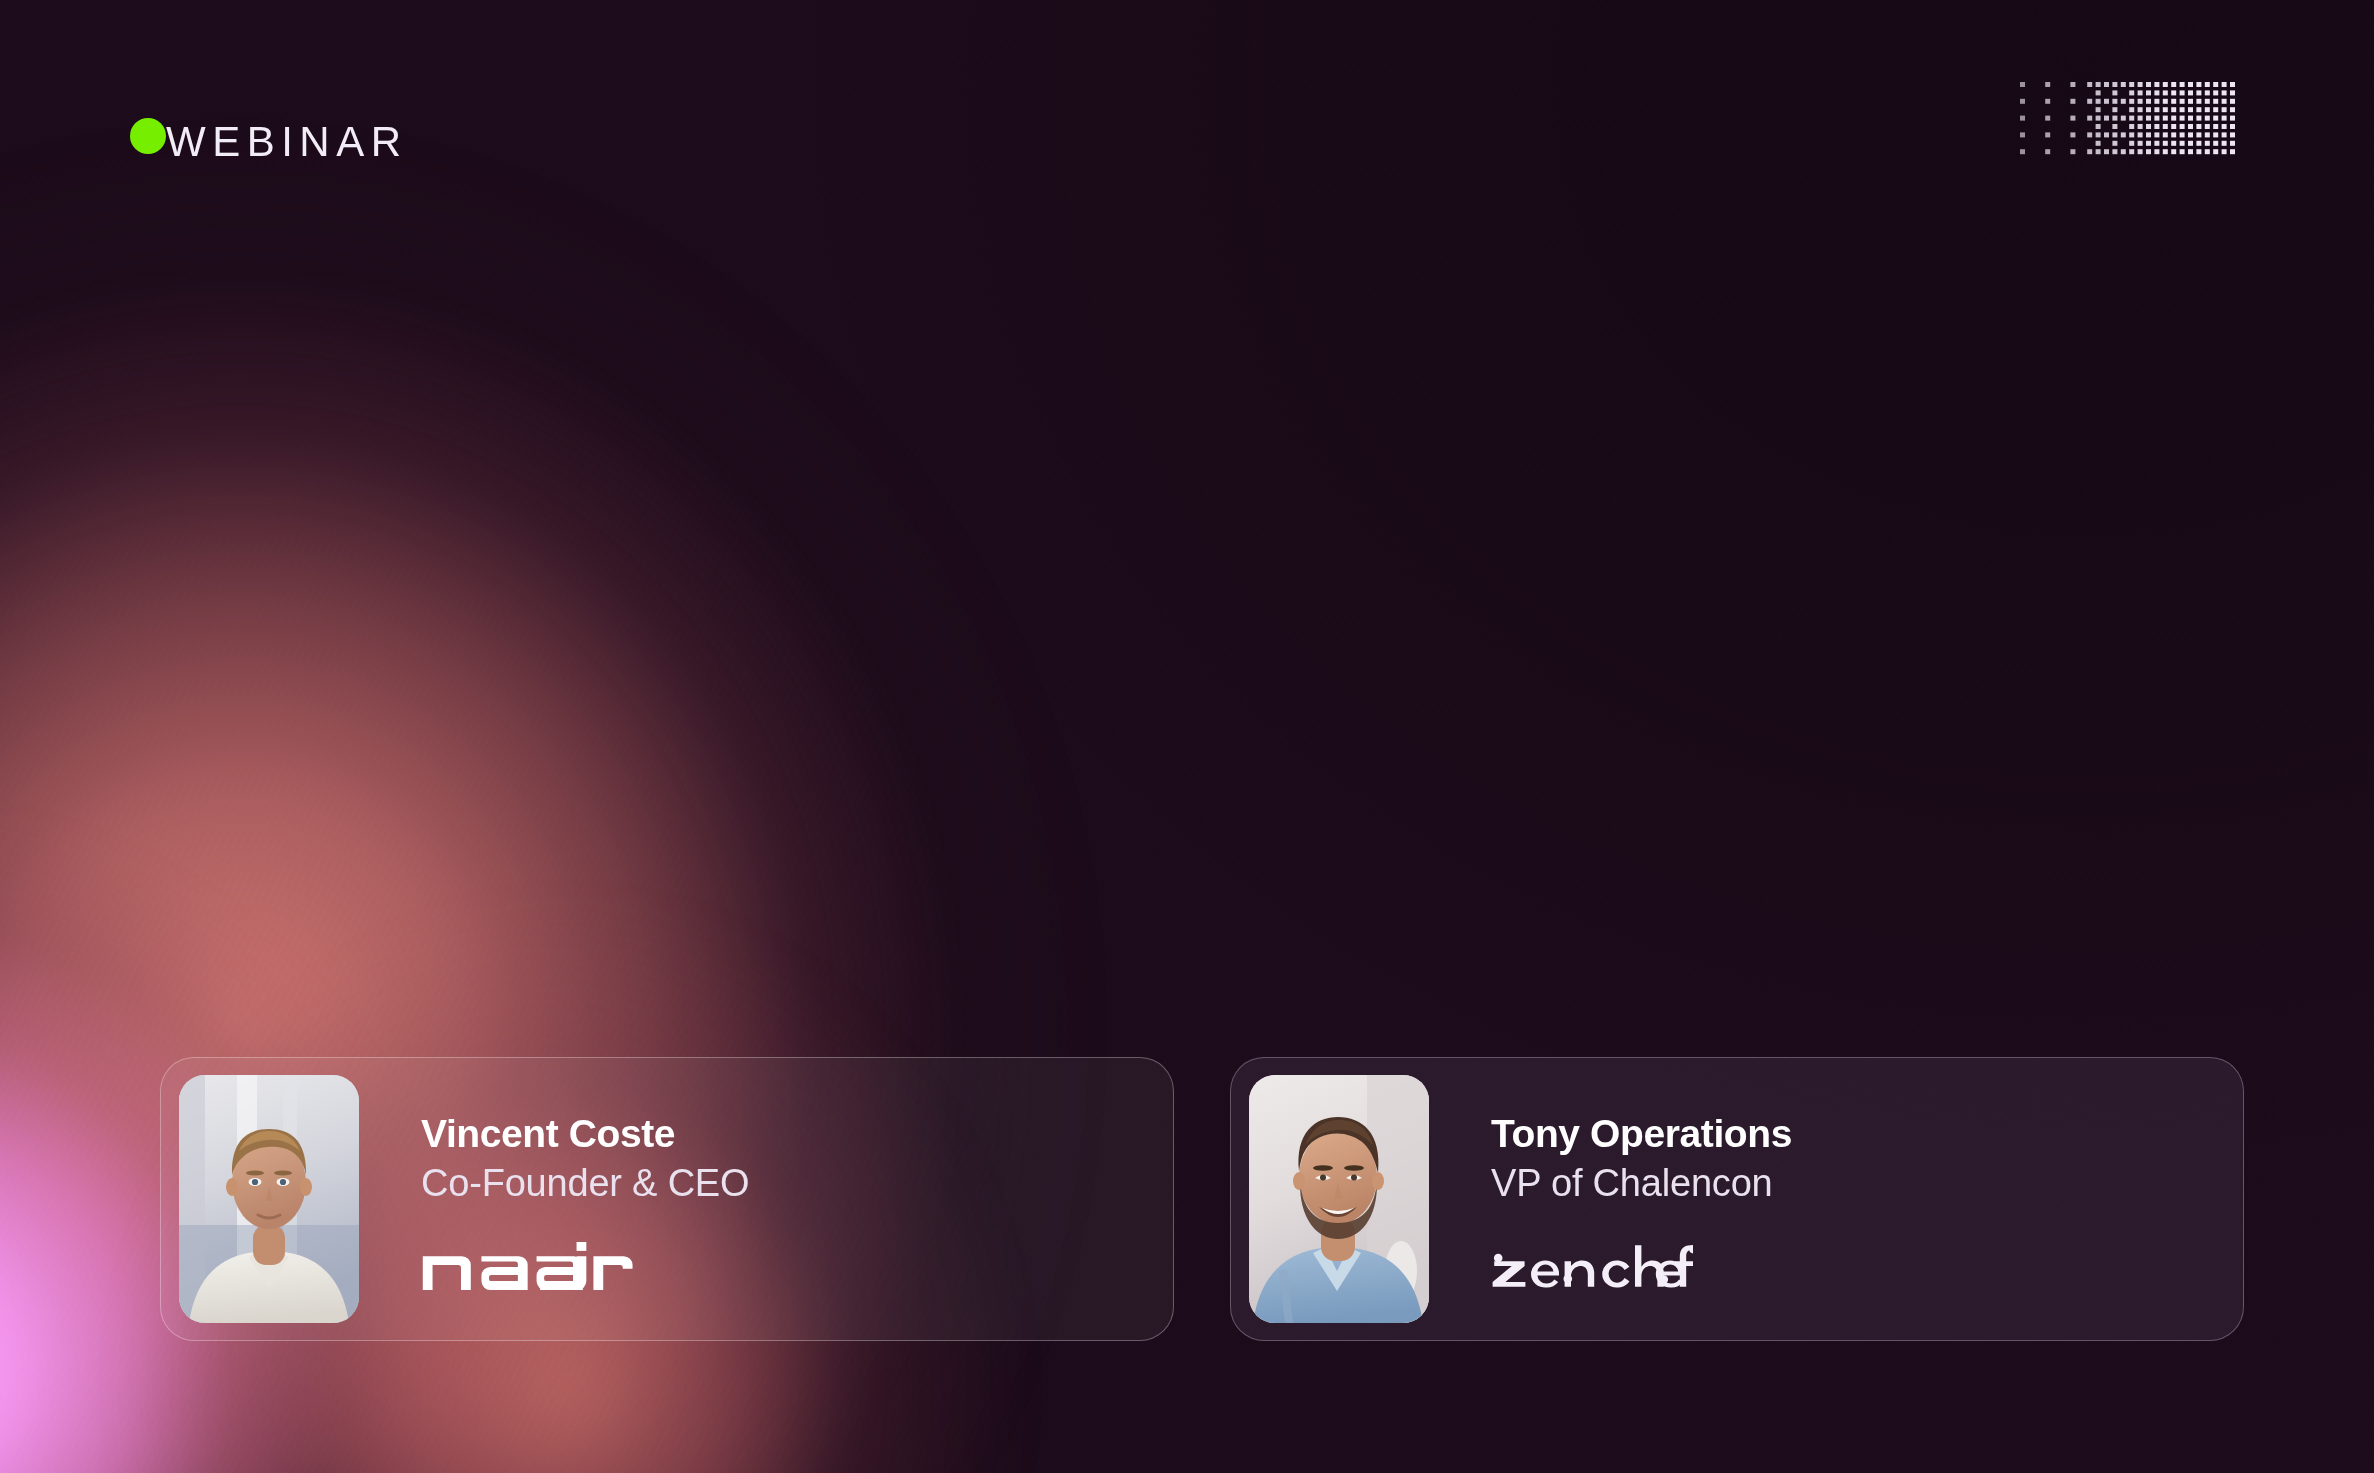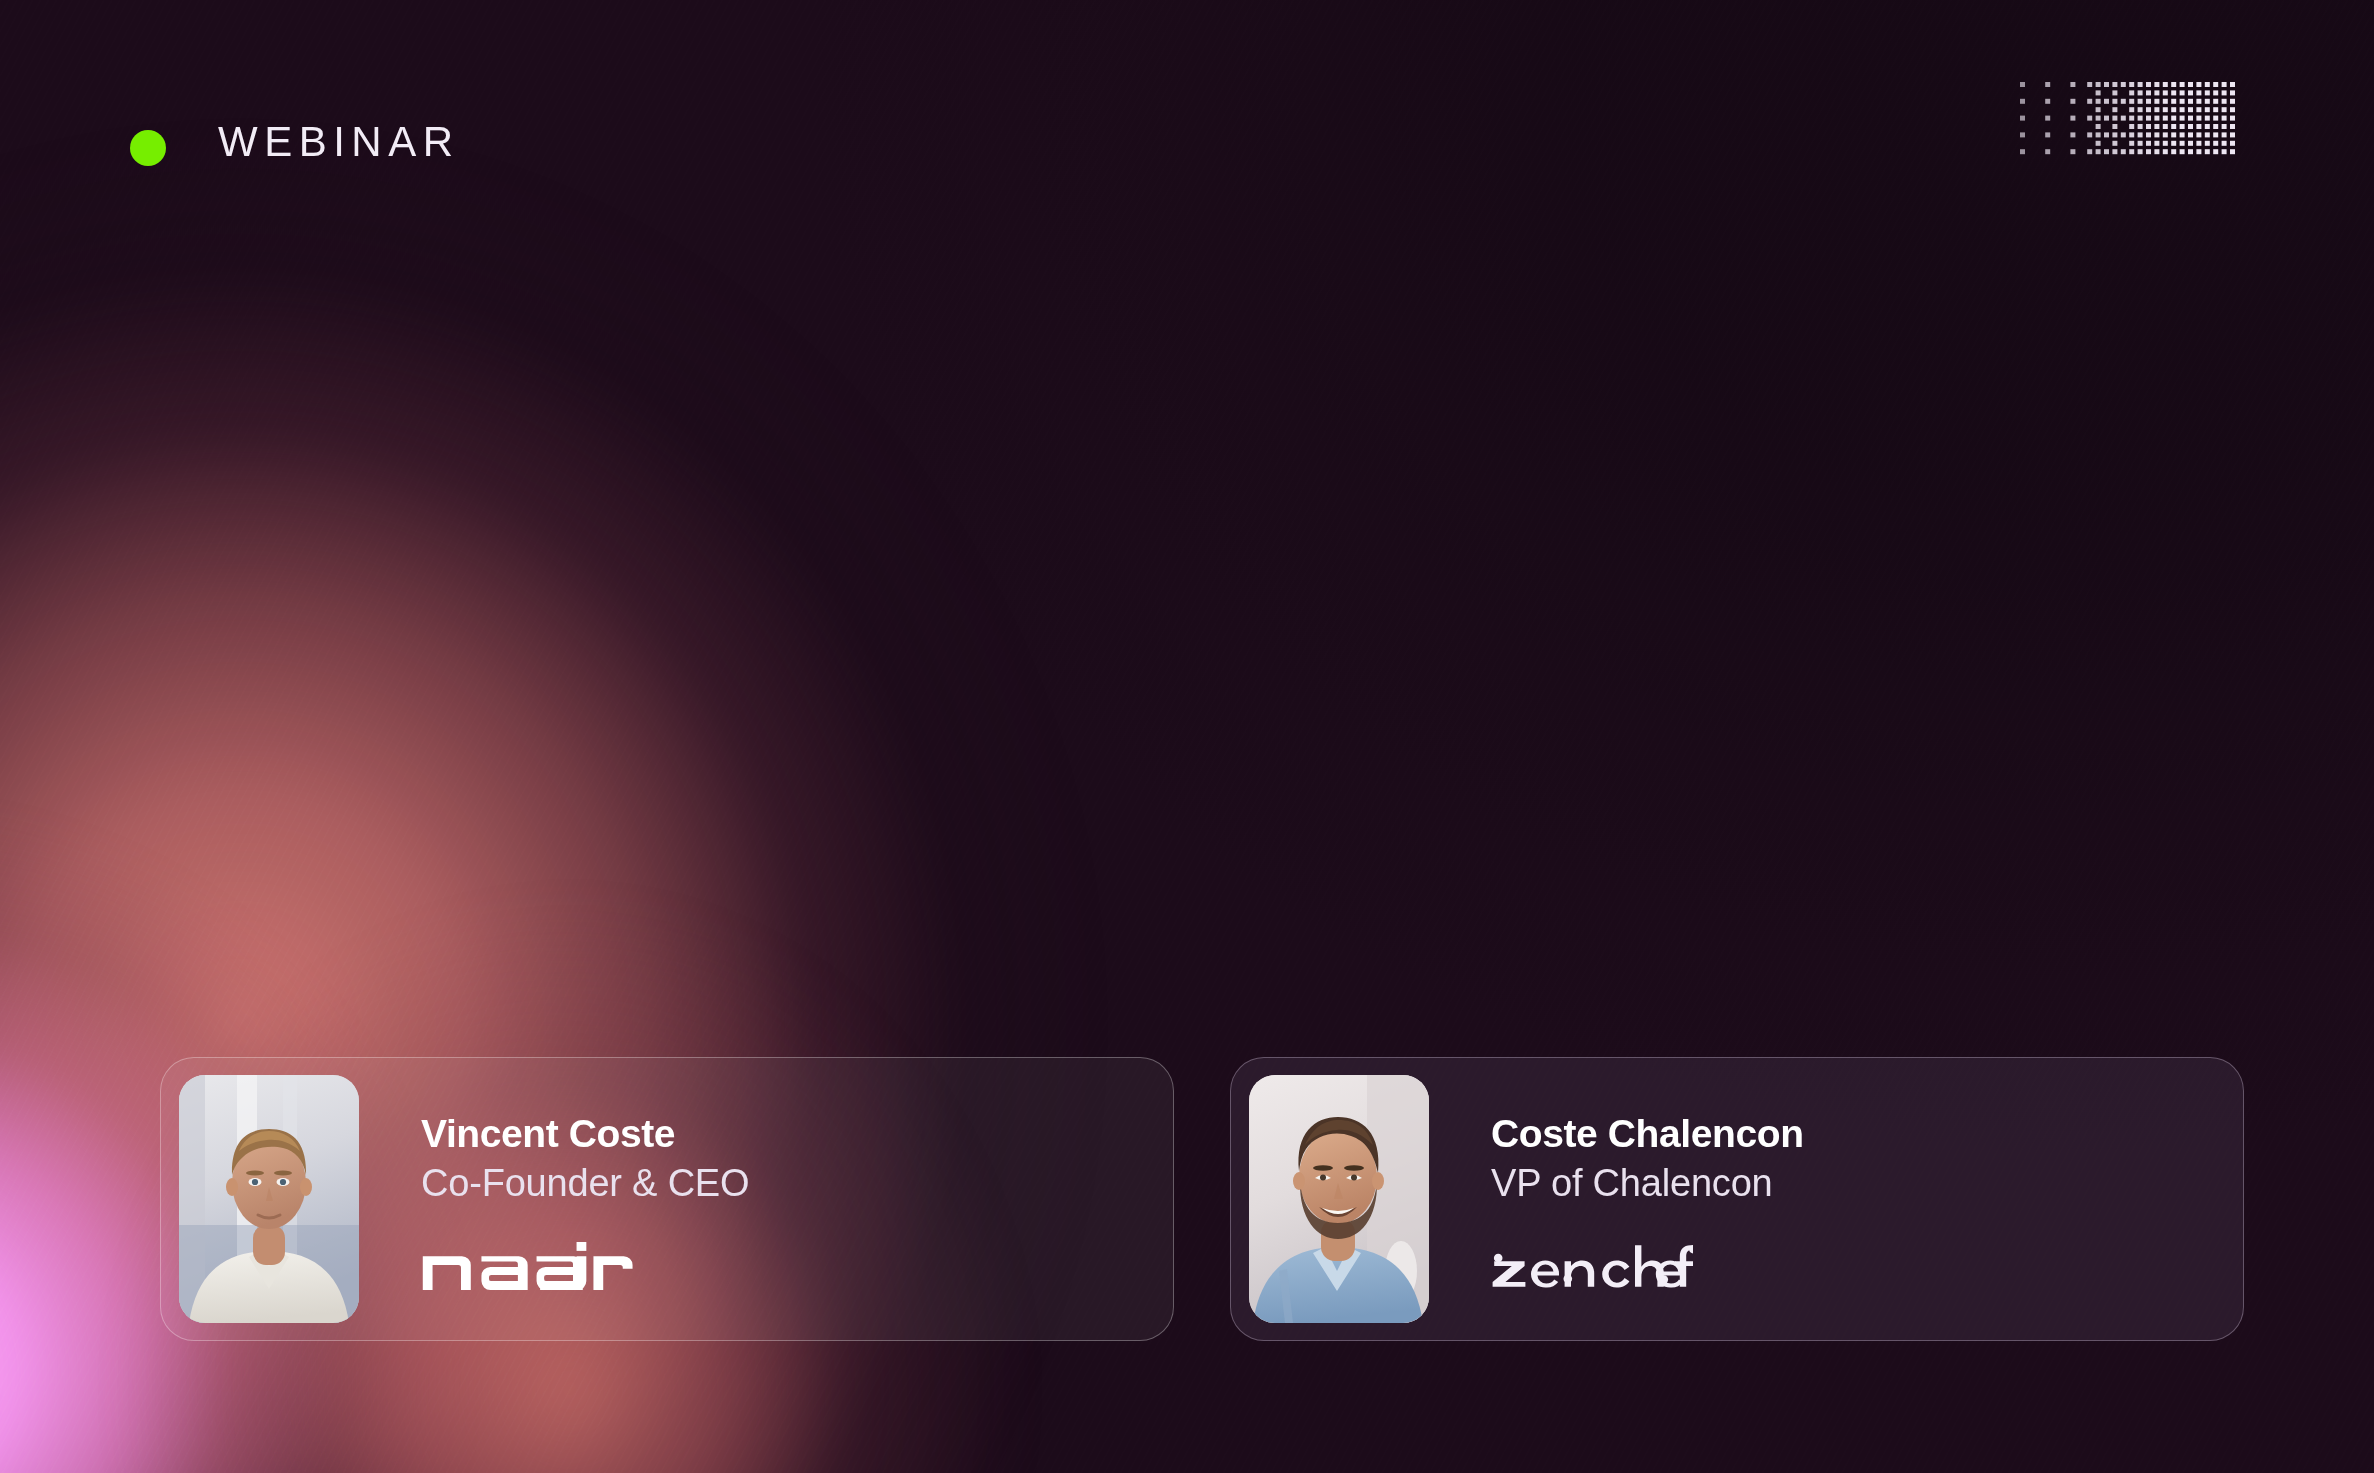--- a/index.html
+++ b/index.html
@@ -74,21 +74,21 @@
         rgba(255,255,255,0.017) 0px,
         rgba(255,255,255,0.017) 1px,
         rgba(0,0,0,0) 2px,
         rgba(0,0,0,0) 7px);
     mix-blend-mode:overlay;
   }
 
   
   .eyebrow {
     position:absolute; left:130px; top:118px;
-    display:flex; align-items:flex-end; gap:52px;
+    display:flex; align-items:flex-start; 
   }
   .eyebrow-dot {
     width:36px; height:36px; border-radius:50%;
   }
   .eyebrow-text {
     font-size:42px;
     font-weight:400;
     letter-spacing:6.5px;
     color:#F2ECF6;
   }
@@ -493,21 +493,21 @@
           <path d="M89 108 L85 124 L94 124 Z" fill="#BE8766" opacity="0.8"></path>
 
           <path d="M70 132 Q89 152 108 132 Q89 142 70 132 Z" fill="#6B4433"></path>
           <path d="M73 133 Q89 145 105 133 Q89 139 73 133 Z" fill="#FAF7F3"></path>
 
           <ellipse cx="50" cy="106" rx="6" ry="9" fill="#CA9472"></ellipse>
           <ellipse cx="129" cy="106" rx="6" ry="9" fill="#CA9472"></ellipse>
         </svg>
       </div>
       <div class="card-body">
-        <div class="card-name">Coste Chalencon</div>
+        <div class="card-name">Tony Operations</div>
         <div class="card-role">VP of Chalencon</div>
         <div class="card-logo">
 
           <svg viewBox="0 0 252 60" height="48" aria-hidden="true">
             <g fill="#F3EEF7">
 
               <path d="M4 24 h38 v6 L18 50 h25 v6 H2 v-6 L26 30 H4 Z"></path>
               <circle cx="9" cy="20" r="5.4"></circle>
 
               <path d="M50 40 a18 17 0 0 1 18 -17 c10 0 17 7 17 16 v3 H58 a11 11 0 0 0 11 10 c5 0 8 -2 10 -5 l5 3 a18 18 0 0 1 -15 7 a18 17 0 0 1 -19 -17 Z M58 37 h20 a10 10 0 0 0 -10 -9 a10 10 0 0 0 -10 9 Z"></path>

